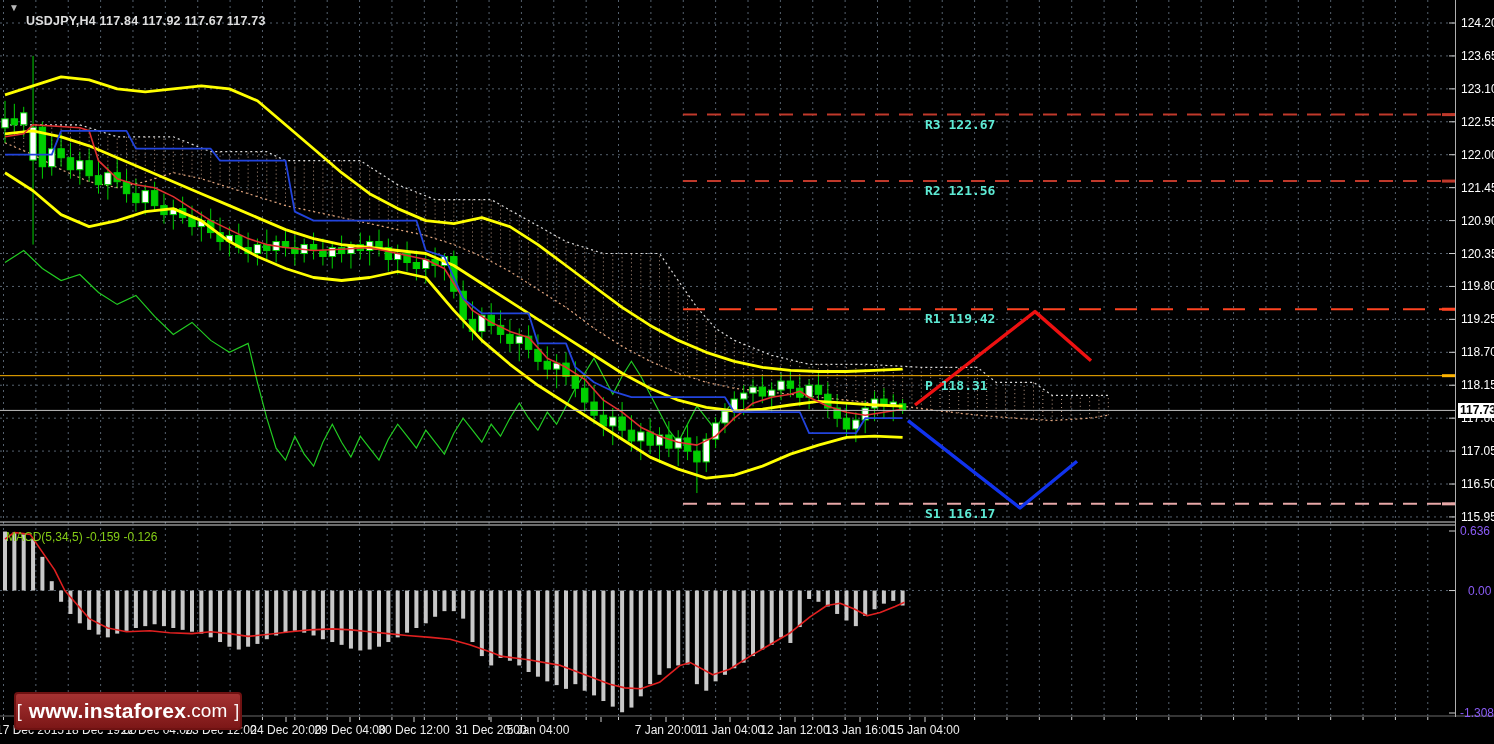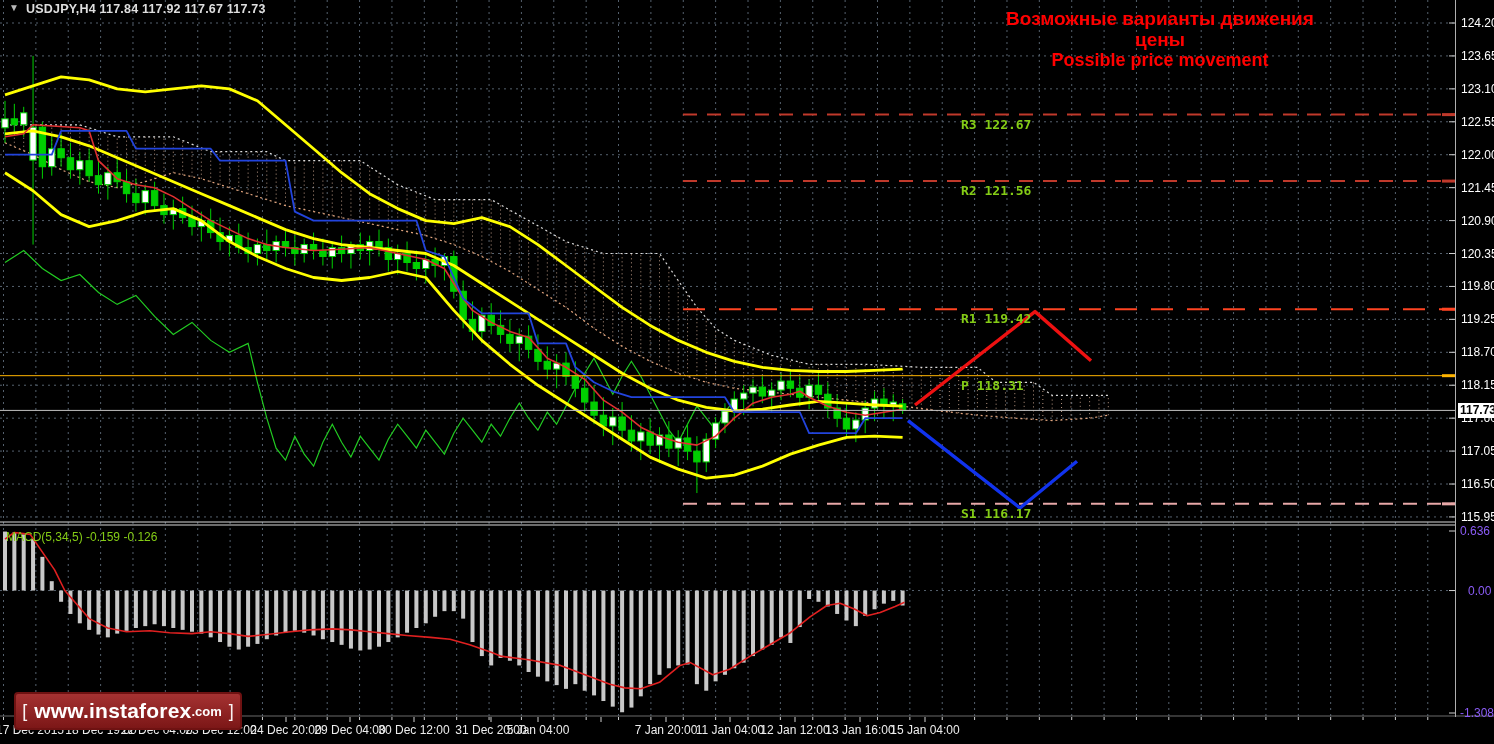--- a/index.html
+++ b/index.html
@@ -1,38 +1,38 @@
 <!DOCTYPE html>
 <html><head>
 <meta charset="utf-8">
 <style>
   html,body{margin:0;padding:0;background:#000;}
   #screen{position:relative;width:1494px;height:744px;background:#000;overflow:hidden;
           font-family:"Liberation Sans",sans-serif;}
   svg{position:absolute;left:0;top:0;}
   .overlay{position:absolute;z-index:5;}
-  #title{left:26px;top:2px;color:#dedede;font-size:12.5px;font-weight:bold;letter-spacing:.2px;white-space:nowrap;}
+  #title{left:26px;top:14px;color:#dedede;font-size:12.5px;font-weight:bold;letter-spacing:.2px;white-space:nowrap;}
   #dd-icon{position:absolute;left:9px;top:2px;color:#b8b8b8;font-size:10px;}
   #annot{left:980px;top:8px;width:360px;text-align:center;color:#ff0000;font-weight:bold;line-height:21px;}
   #annot .l1{font-size:19px;}
   #annot .l2{font-size:18px;}
   #macd-label{left:6px;top:530px;color:#84cc16;font-size:12px;white-space:nowrap;}
   .pricelbl{position:absolute;left:1461px;color:#fff;font-size:12px;z-index:4;}
   .macdlbl{position:absolute;left:1460px;color:#8b5cf6;font-size:12px;z-index:4;}
   .timelbl{position:absolute;top:723px;color:#ededed;font-size:12px;white-space:nowrap;transform:translateX(-50%);z-index:4;}
-  .pivlbl{position:absolute;color:#84cc16;font-size:13px;font-weight:bold;
-          font-family:"DejaVu Sans Mono",monospace;white-space:nowrap;z-index:4;margin-left:36px;}
+  .pivlbl{position:absolute;color:#5eead4;font-size:13px;font-weight:bold;
+          font-family:"DejaVu Sans Mono",monospace;white-space:nowrap;z-index:4;}
   #cp-tag{position:absolute;left:1458px;width:36px;height:15px;background:#ffffff;color:#000;
           font-size:12px;font-weight:bold;text-align:left;padding-left:2px;line-height:15px;z-index:6;}
   #logo{position:absolute;left:14px;top:692px;width:224px;height:34px;z-index:7;
         background:linear-gradient(#a53232,#7c1717);border:2px solid #6e1212;border-radius:4px;
         color:#fff;display:flex;align-items:center;justify-content:center;white-space:nowrap;}
   #logo .br{font-size:18px;font-weight:normal;margin:0 7px;opacity:.95;}
   #logo .dom{font-size:21px;font-weight:bold;letter-spacing:.2px;}
-  #logo .tld{font-size:13px;font-weight:bold;}
+  #logo .tld{font-size:19px;font-weight:normal;}
 </style>
 </head>
 <body>
 
 <div id="screen">
   <svg id="chart-svg" width="1494" height="744" viewBox="0 0 1494 744">
       <g stroke="#55616e" stroke-width="1" stroke-dasharray="2 4">
         <line x1="3.5" y1="0" x2="3.5" y2="716"></line>
         <line x1="35.87" y1="0" x2="35.87" y2="716"></line>
         <line x1="68.24" y1="0" x2="68.24" y2="716"></line>
@@ -617,24 +617,20 @@
         <line x1="730" y1="717" x2="730" y2="722"></line>
         <line x1="795" y1="717" x2="795" y2="722"></line>
         <line x1="860" y1="717" x2="860" y2="722"></line>
         <line x1="925" y1="717" x2="925" y2="722"></line>
       </g>
     </svg>
 
   <span id="dd-icon" class="overlay">▼</span>
   <div id="title" class="overlay">USDJPY,H4 117.84 117.92 117.67 117.73</div>
 
-  <div id="annot" class="overlay">
-    <div class="l1">Возможные варианты движения цены</div>
-    <div class="l2">Possible price movement</div>
-  </div>
 
   <div id="macd-label" class="overlay">MACD(5,34,5) -0.159 -0.126</div>
 
   <div id="cp-tag" class="overlay" style="top: 403.416px;">117.73</div>
 
   <div id="logo">
     <span class="br">[</span>
     <span class="dom">www.instaforex</span>
     <span class="tld">.com</span>
     <span class="br">]</span>

